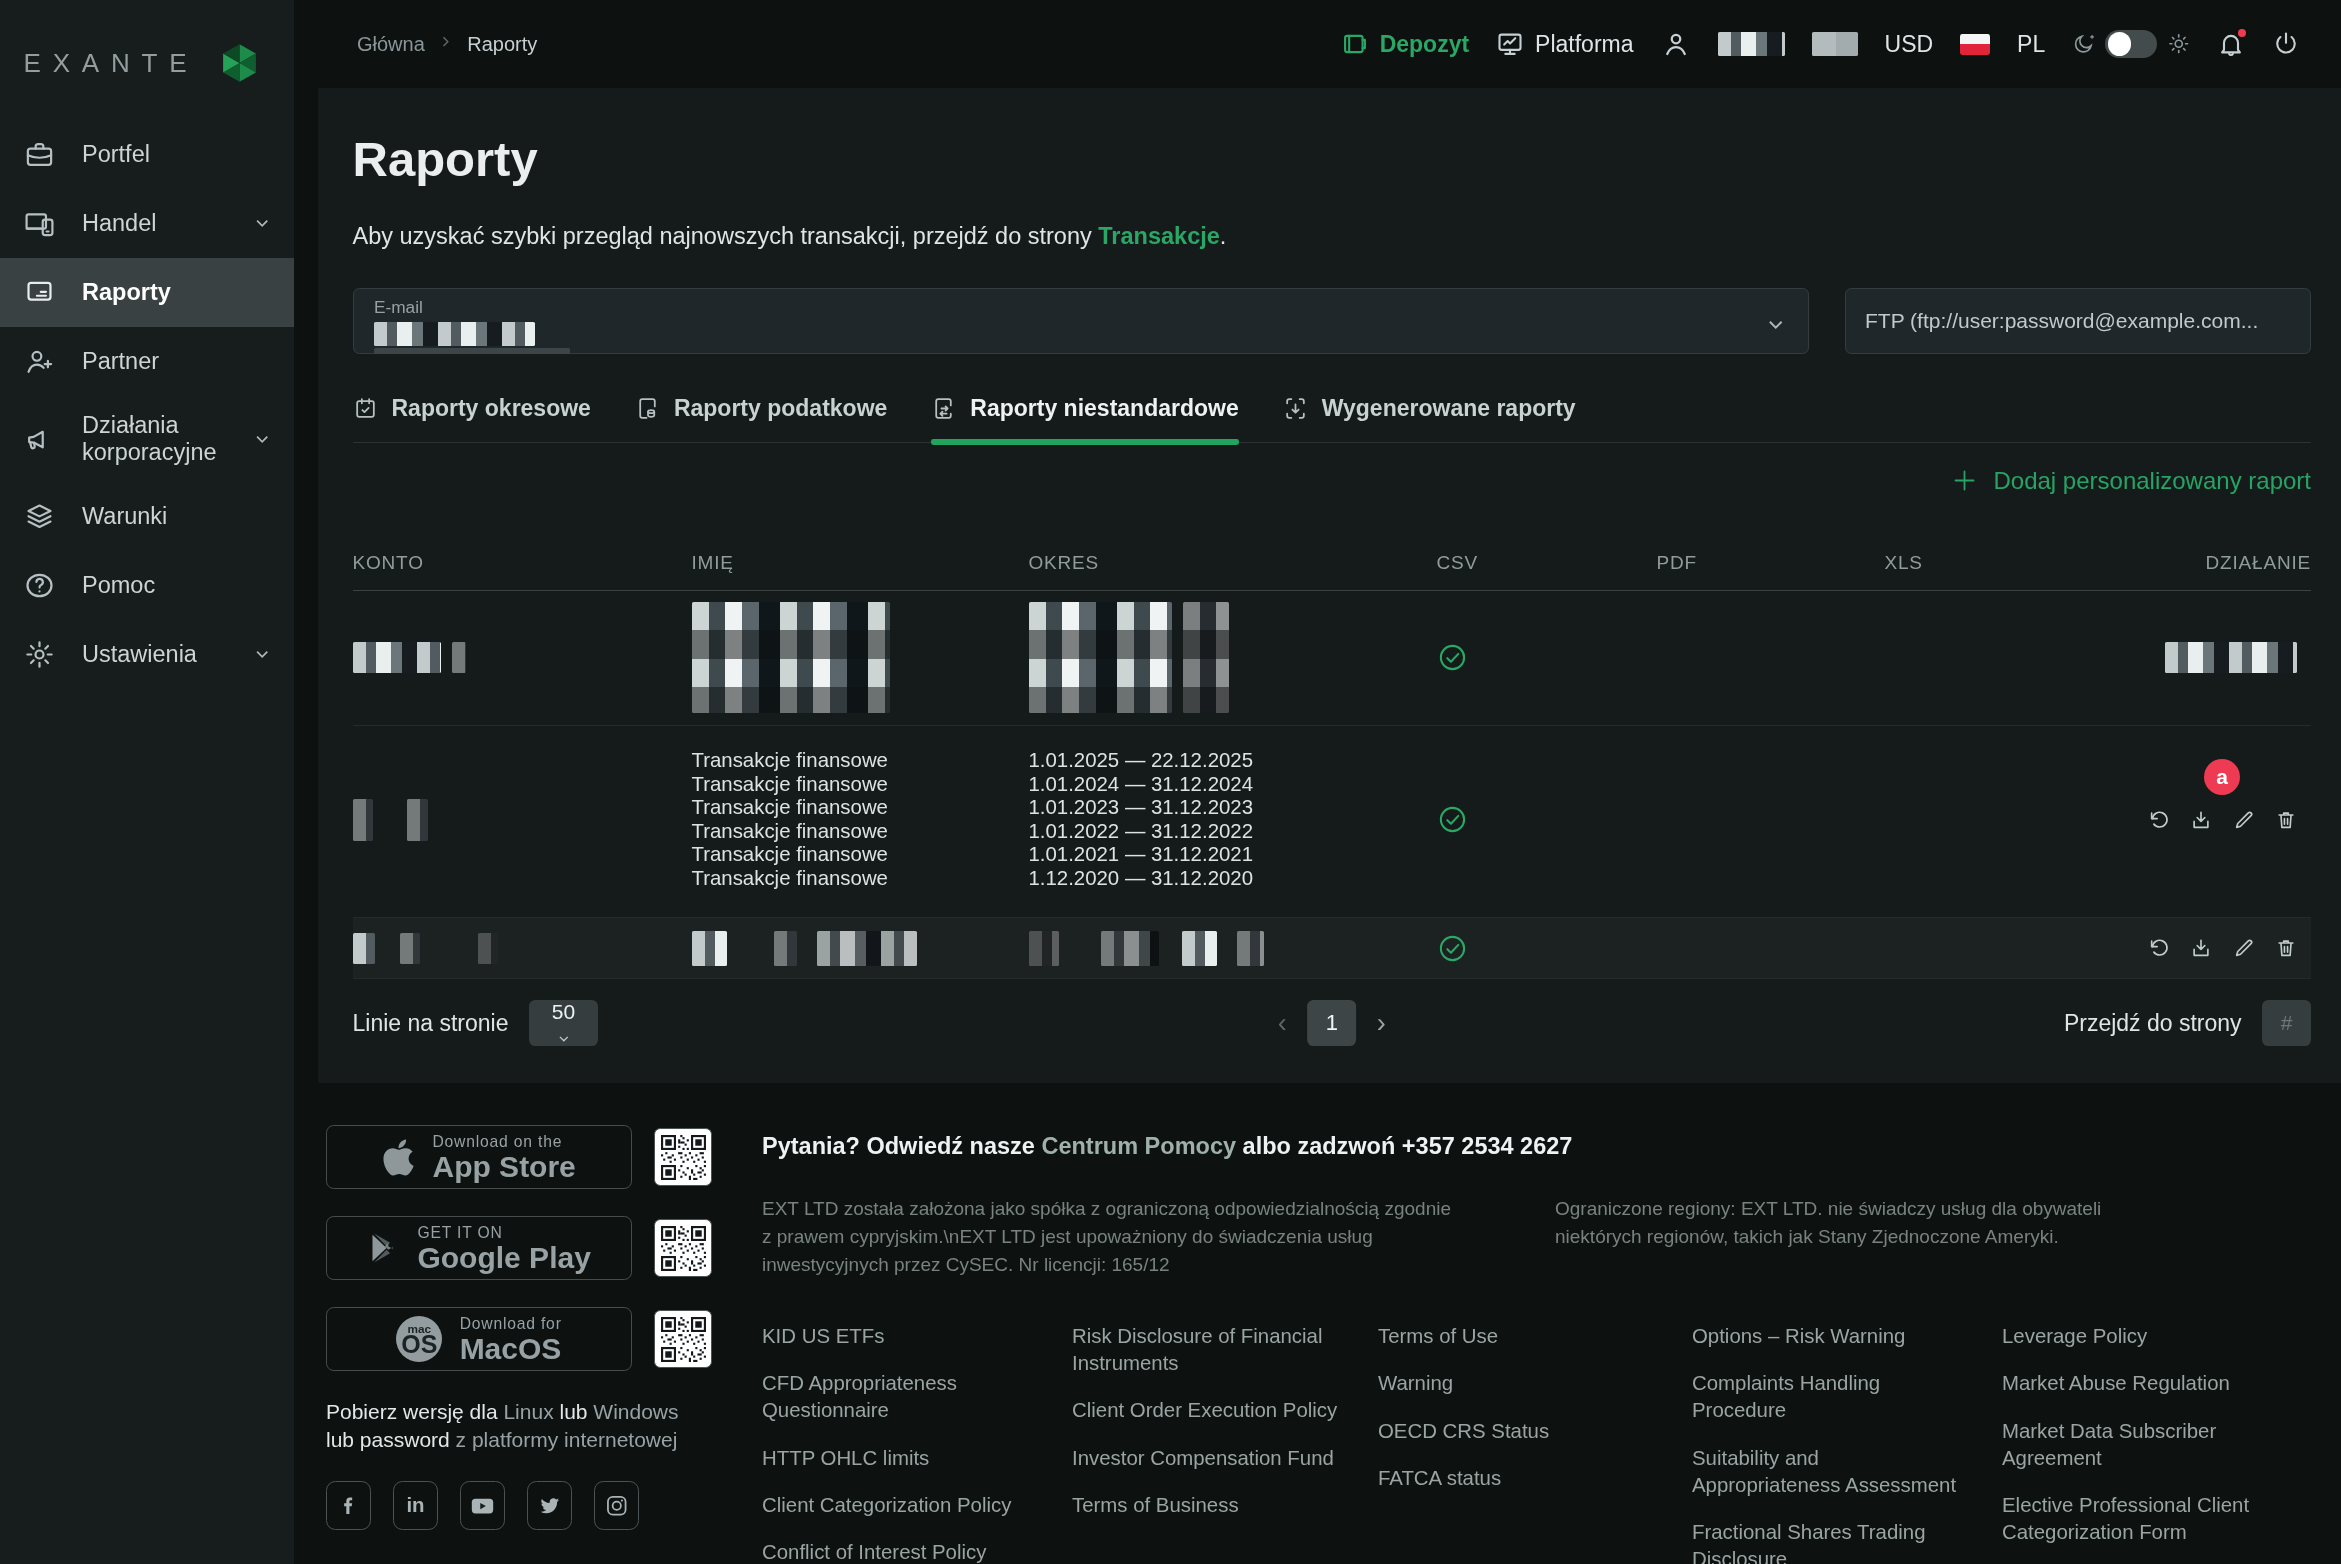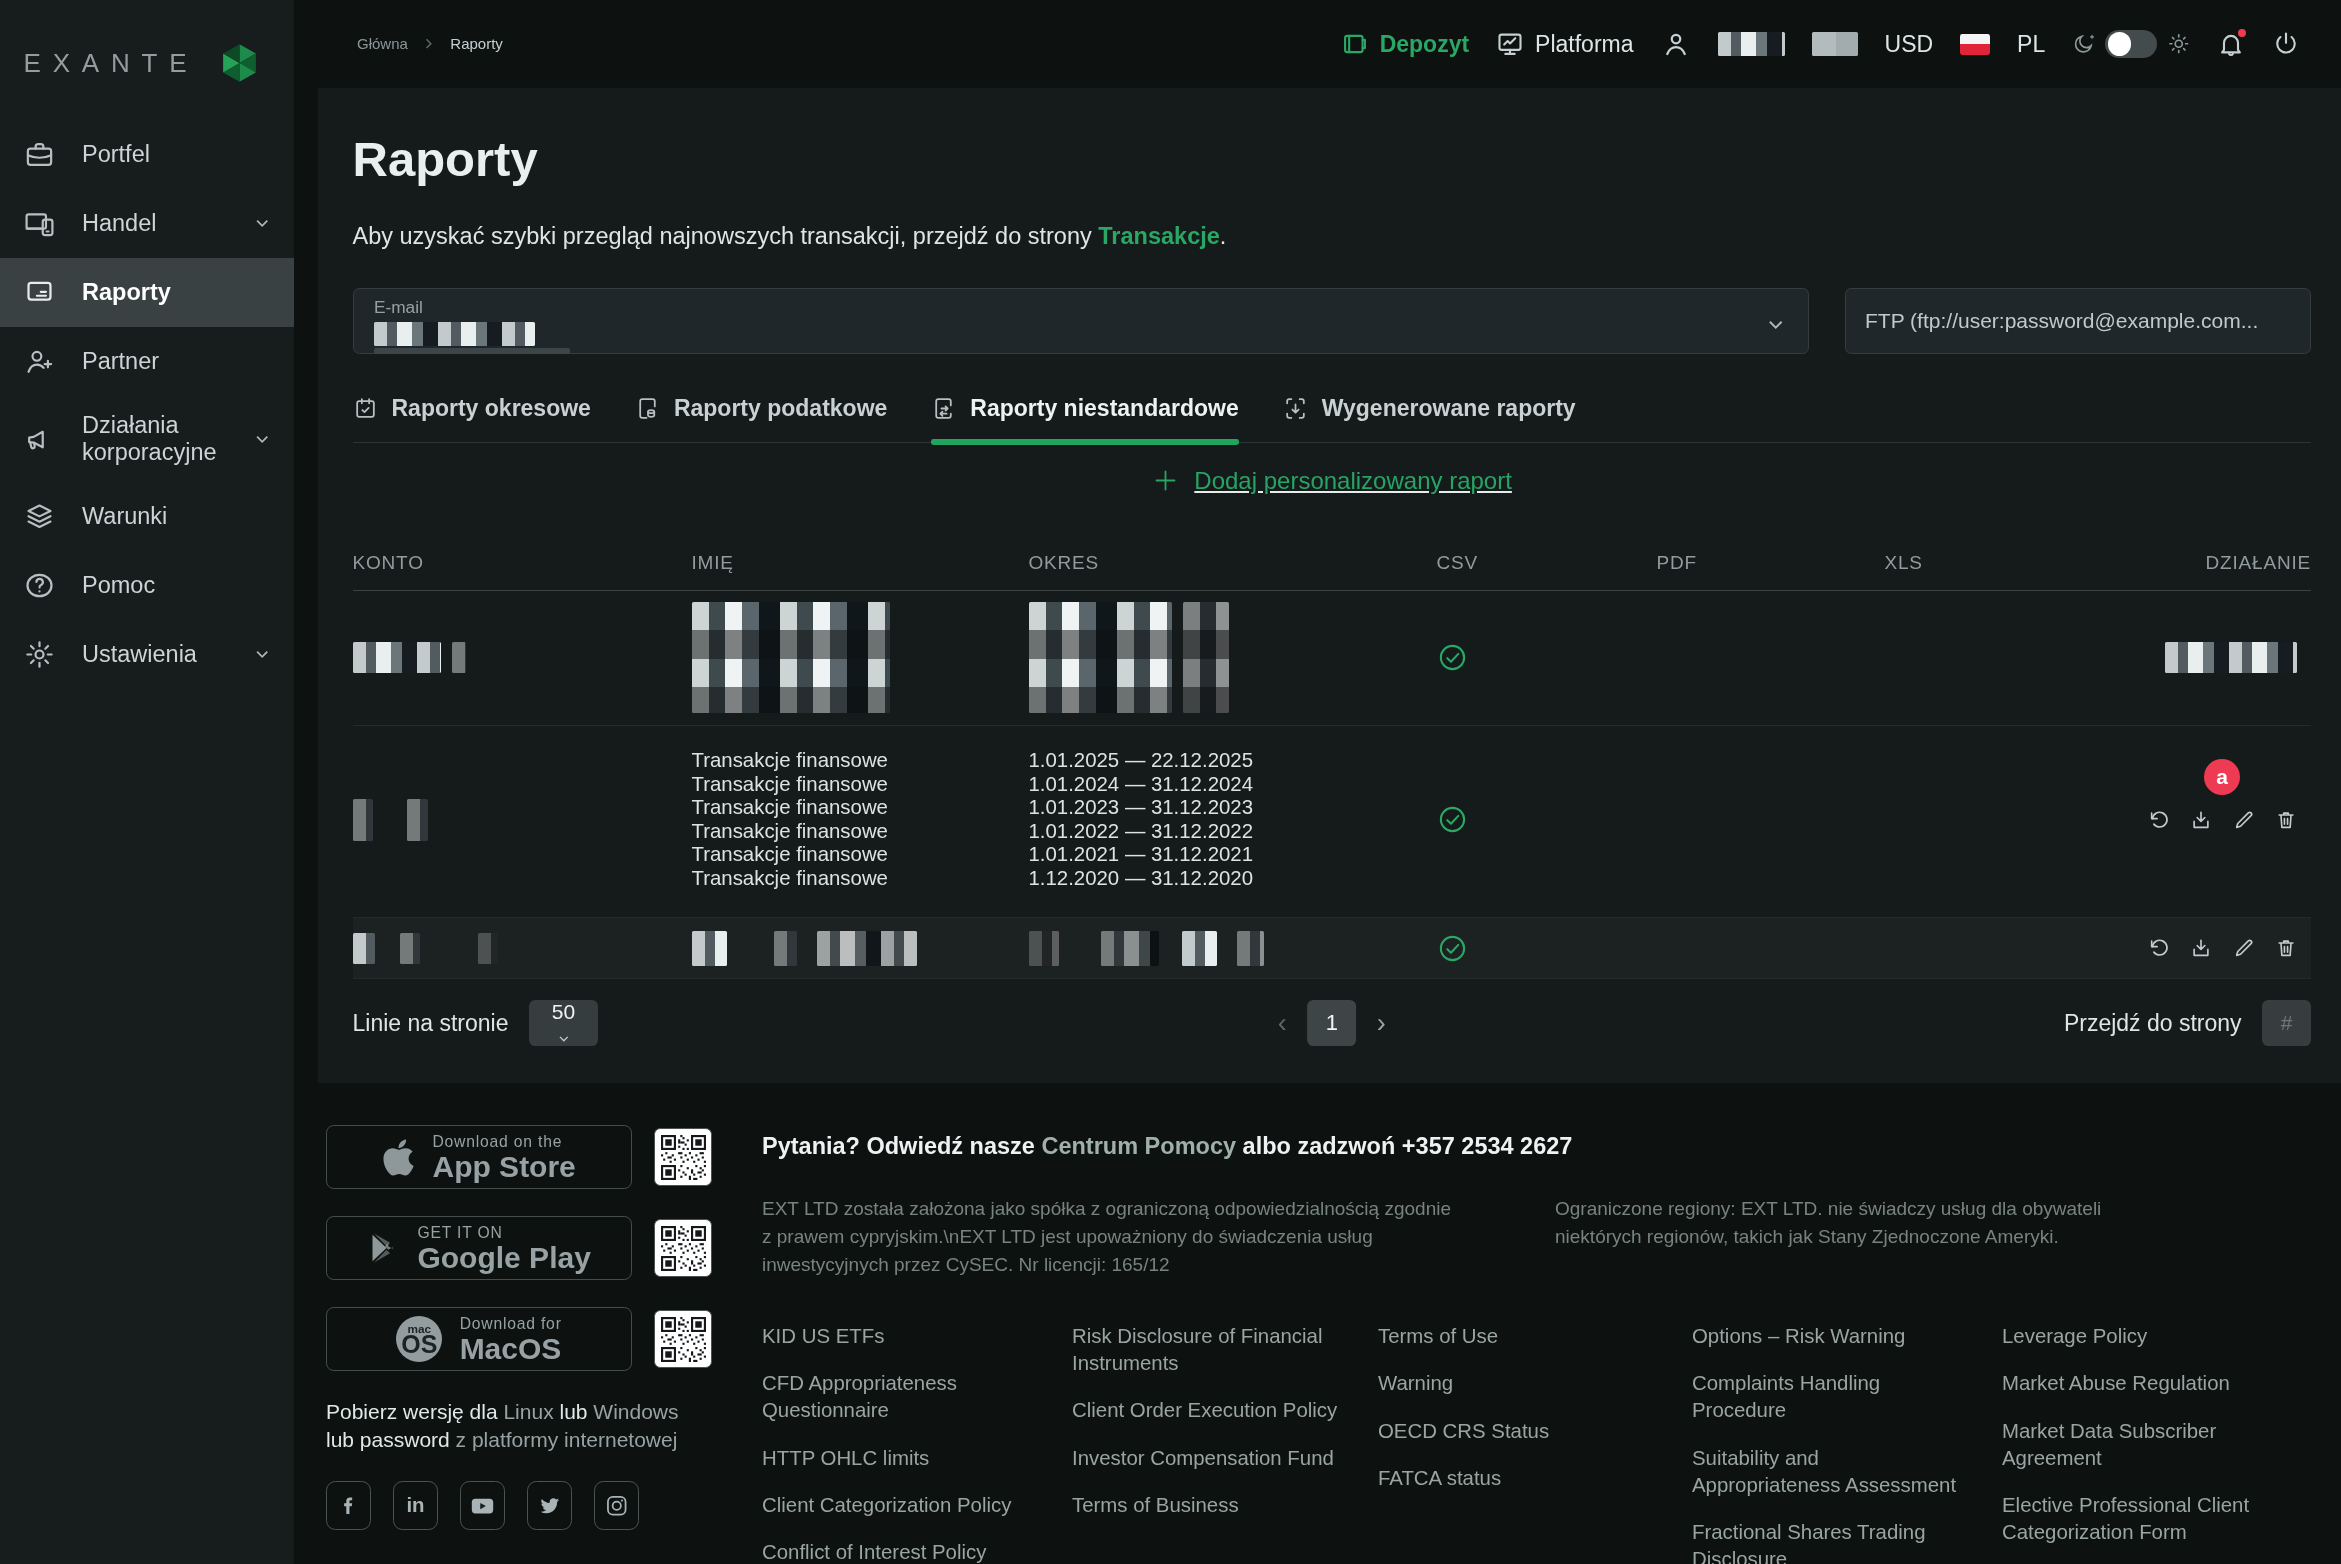--- a/index.html
+++ b/index.html
@@ -16,21 +16,21 @@
   .side-item.active { background:#3a4143; color:#fff; }
   .side-item .side-icon { width:35px; flex:none; color:#b6c0c2; }
   .side-item.active .side-icon { color:#e8ecee; }
   .side-label { font-size:23.5px; line-height:27px; flex:1; }
   .side-item.active .side-label { font-weight:700; }
   .side-chev { color:#aeb8ba; flex:none; }
 
   
   .main { flex:1; display:flex; flex-direction:column; }
   .topbar { height:88px; flex:none; display:flex; align-items:center; padding:0 42px 0 63px; }
-  .crumb { display:flex; align-items:flex-start; gap:12.6px; font-size:15px; }
+  .crumb { display:flex; align-items:flex-start; gap:12.6px; font-size:20px; }
   .crumb-home { color:#8b9698; cursor:pointer; }
   .crumb-sep { color:#5f6a6c; }
   .crumb-cur { color:#c6cfd1; }
   .tb-right { margin-left:auto; display:flex; align-items:center; gap:27px; }
   .tb-link { display:flex; align-items:center; gap:11px; font-size:23px; cursor:pointer; }
   .tb-link.green { color:#2aa765; font-weight:700; }
   .tb-link.plain { color:#dfe5e6; }
   .tb-icon { color:inherit; }
   .tb-person { color:#c6d0d2; }
   .rx { border-radius:1.6px; background:repeating-linear-gradient(90deg,#c2cacb 0 12.6px,#525c60 12.6px 23.5px,#e9eeee 23.5px 38px,#6b767a 38px 49px,#161c20 49px 64px); }
@@ -66,21 +66,21 @@
   .email-ul { width:196px; height:5.5px; margin-top:2.4px; background:#3c4547; border-radius:1.6px; }
   .email-chev { position:absolute; right:20.4px; top:23.5px; color:#aeb8ba; }
   .ftp-box { width:466px; flex:none; height:66px; background:#20272a; border:0.8px solid #343d3f; border-radius:6.3px; display:flex; align-items:center; padding:0 19px; font-size:21px; color:#c0c9cb; white-space:nowrap; overflow:hidden; cursor:pointer; }
 
   .tabs { margin-top:41px; display:flex; gap:44px; border-bottom:0.8px solid #2b3334; }
   .tab { display:flex; align-items:center; gap:14px; font-size:23px; font-weight:700; color:#c9d2d3; padding-bottom:20.4px; position:relative; cursor:pointer; }
   .tab .tab-icon { color:#b6c0c2; }
   .tab.active { color:#eef2f3; }
   .tab.active::after { content:""; position:absolute; left:0; right:0; bottom:-2.4px; height:5.5px; background:#21a55e; border-radius:2.4px; }
 
-  .addrow { height:75px; display:flex; align-items:center; justify-content:center;text-decoration:underline; }
+  .addrow { height:75px; display:flex; align-items:center; justify-content:flex-end; }
   .add-link { display:flex; align-items:center; gap:15.7px; color:#27a465; font-size:24px; cursor:pointer; }
 
   .tcols { display:flex; align-items:center; }
   .c-konto { width:339px; flex:none; }
   .c-imie  { width:337px; flex:none; }
   .c-okres { width:408px; flex:none; }
   .c-csv   { width:220px; flex:none; }
   .c-pdf   { width:228px; flex:none; }
   .c-xls   { width:196px; flex:none; }
   .c-act   { flex:1; display:flex; justify-content:flex-end; }

